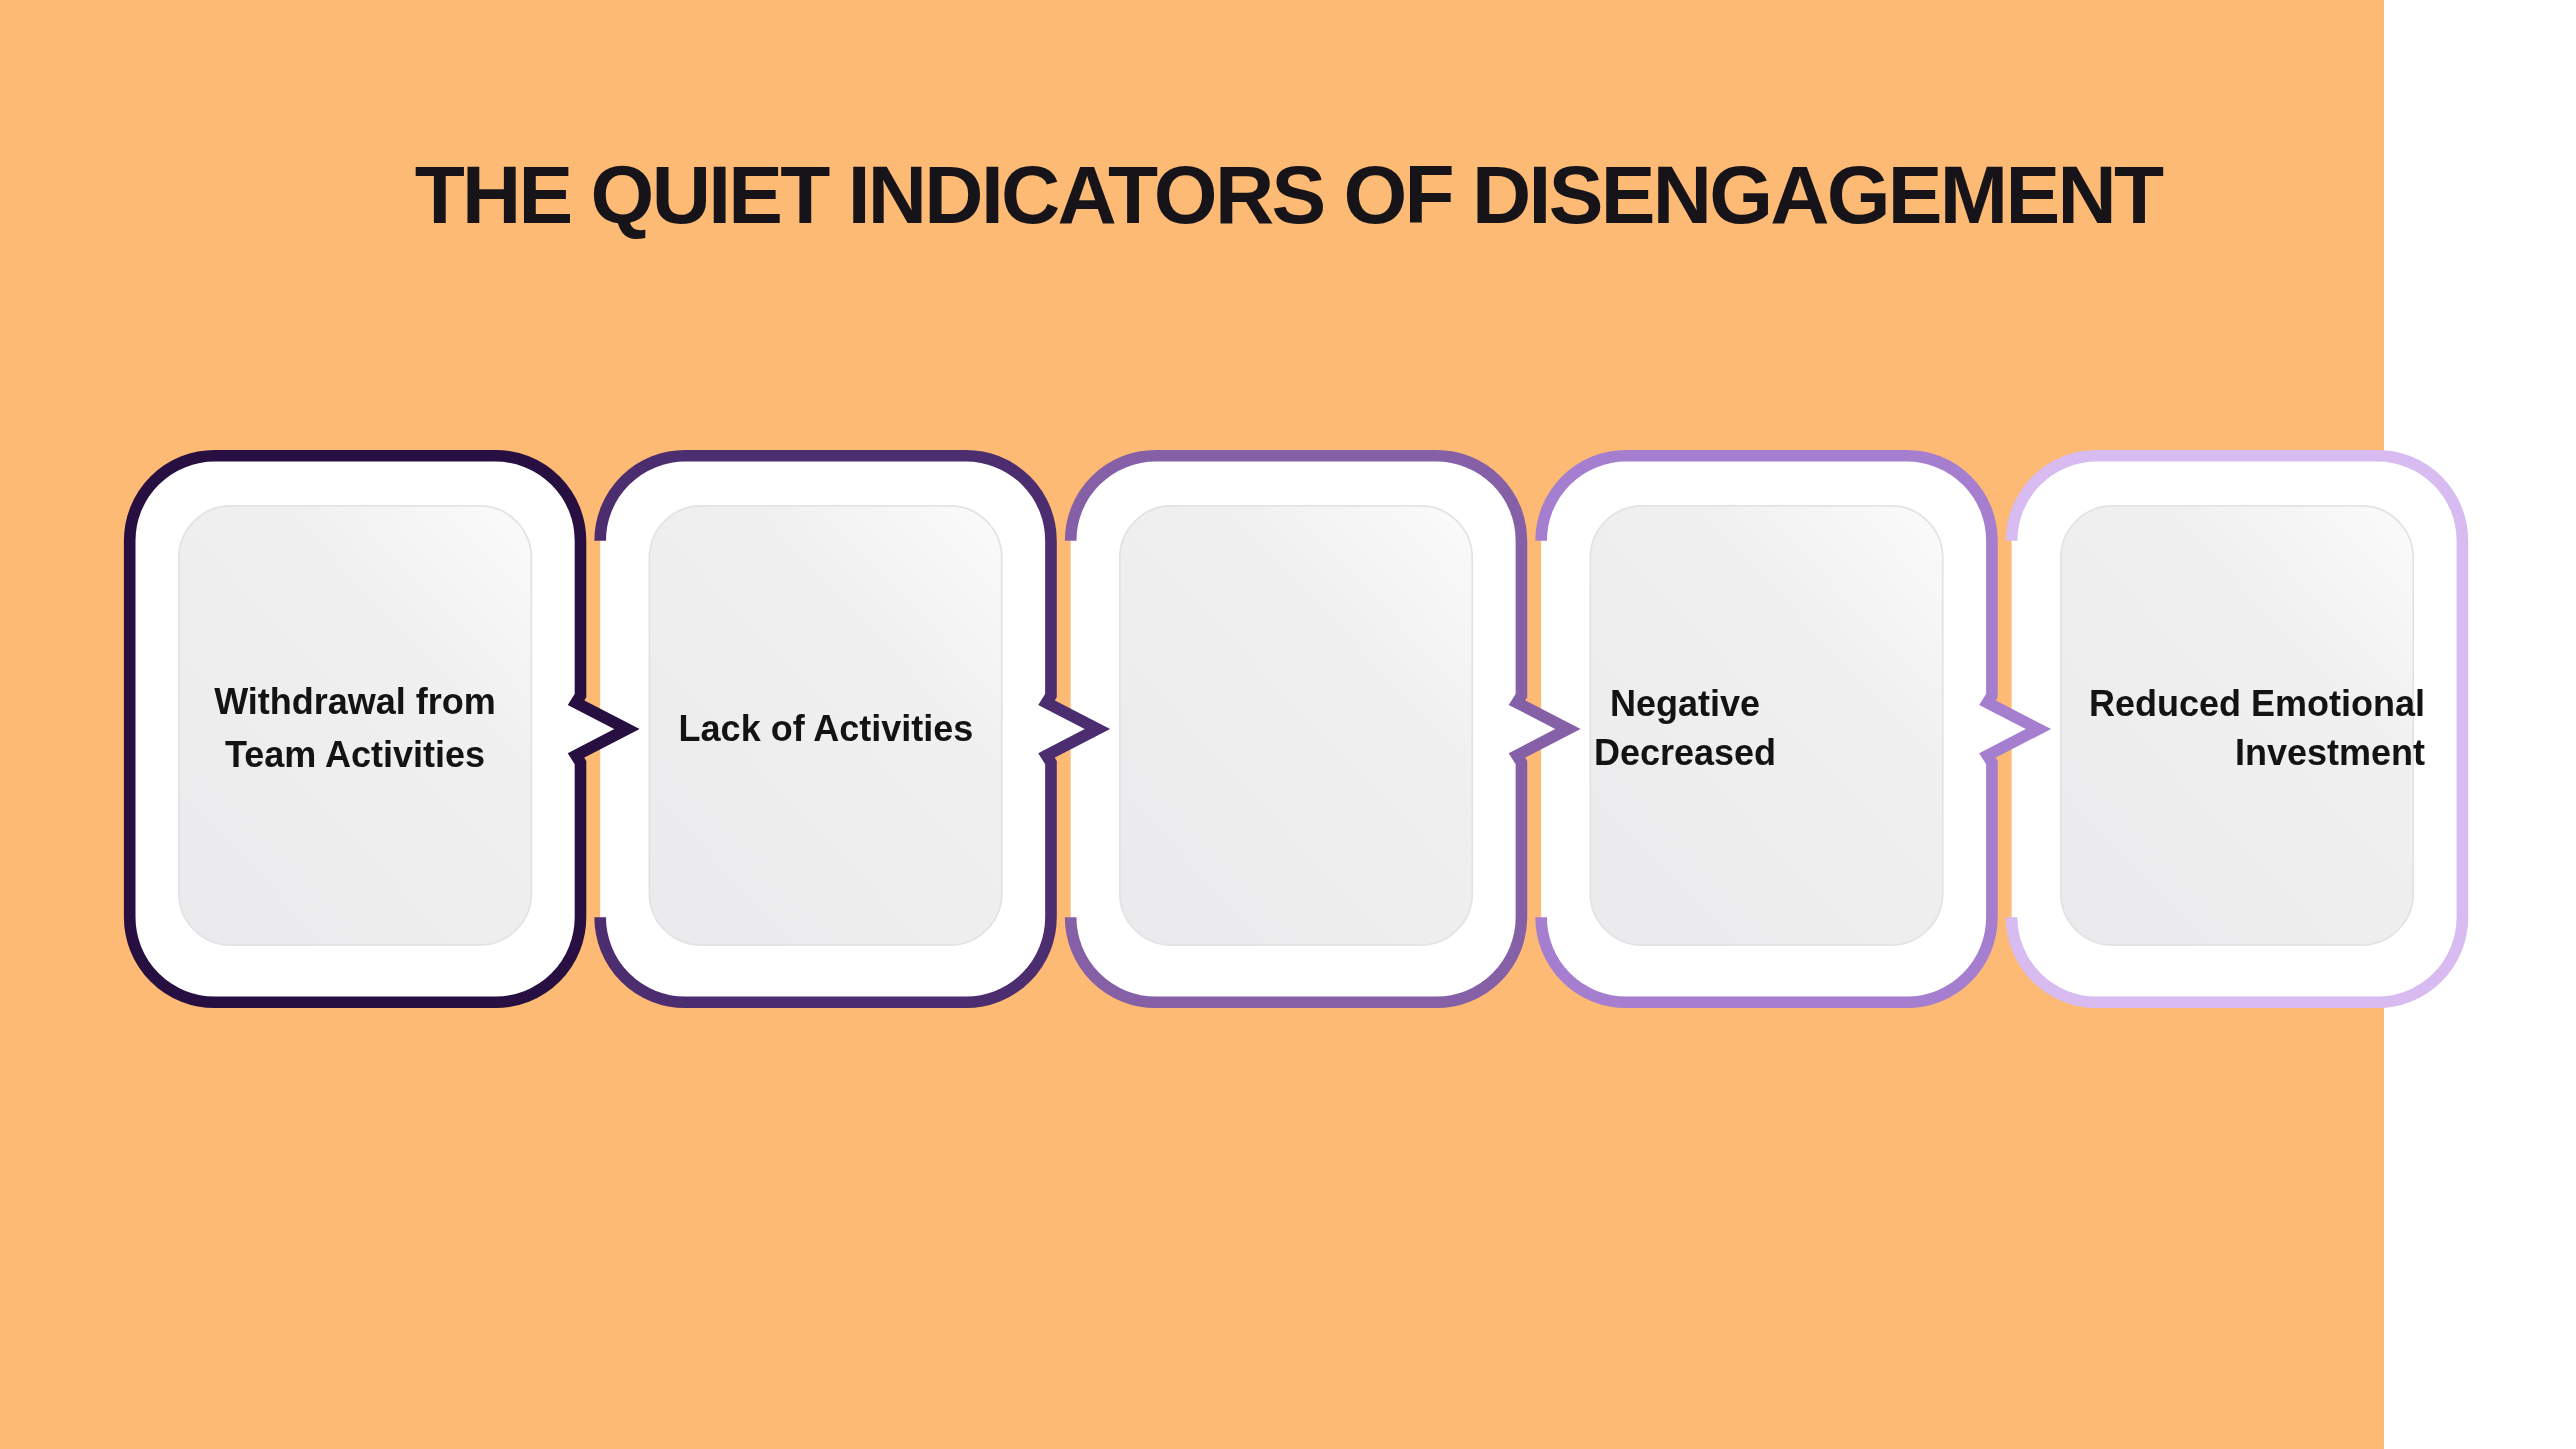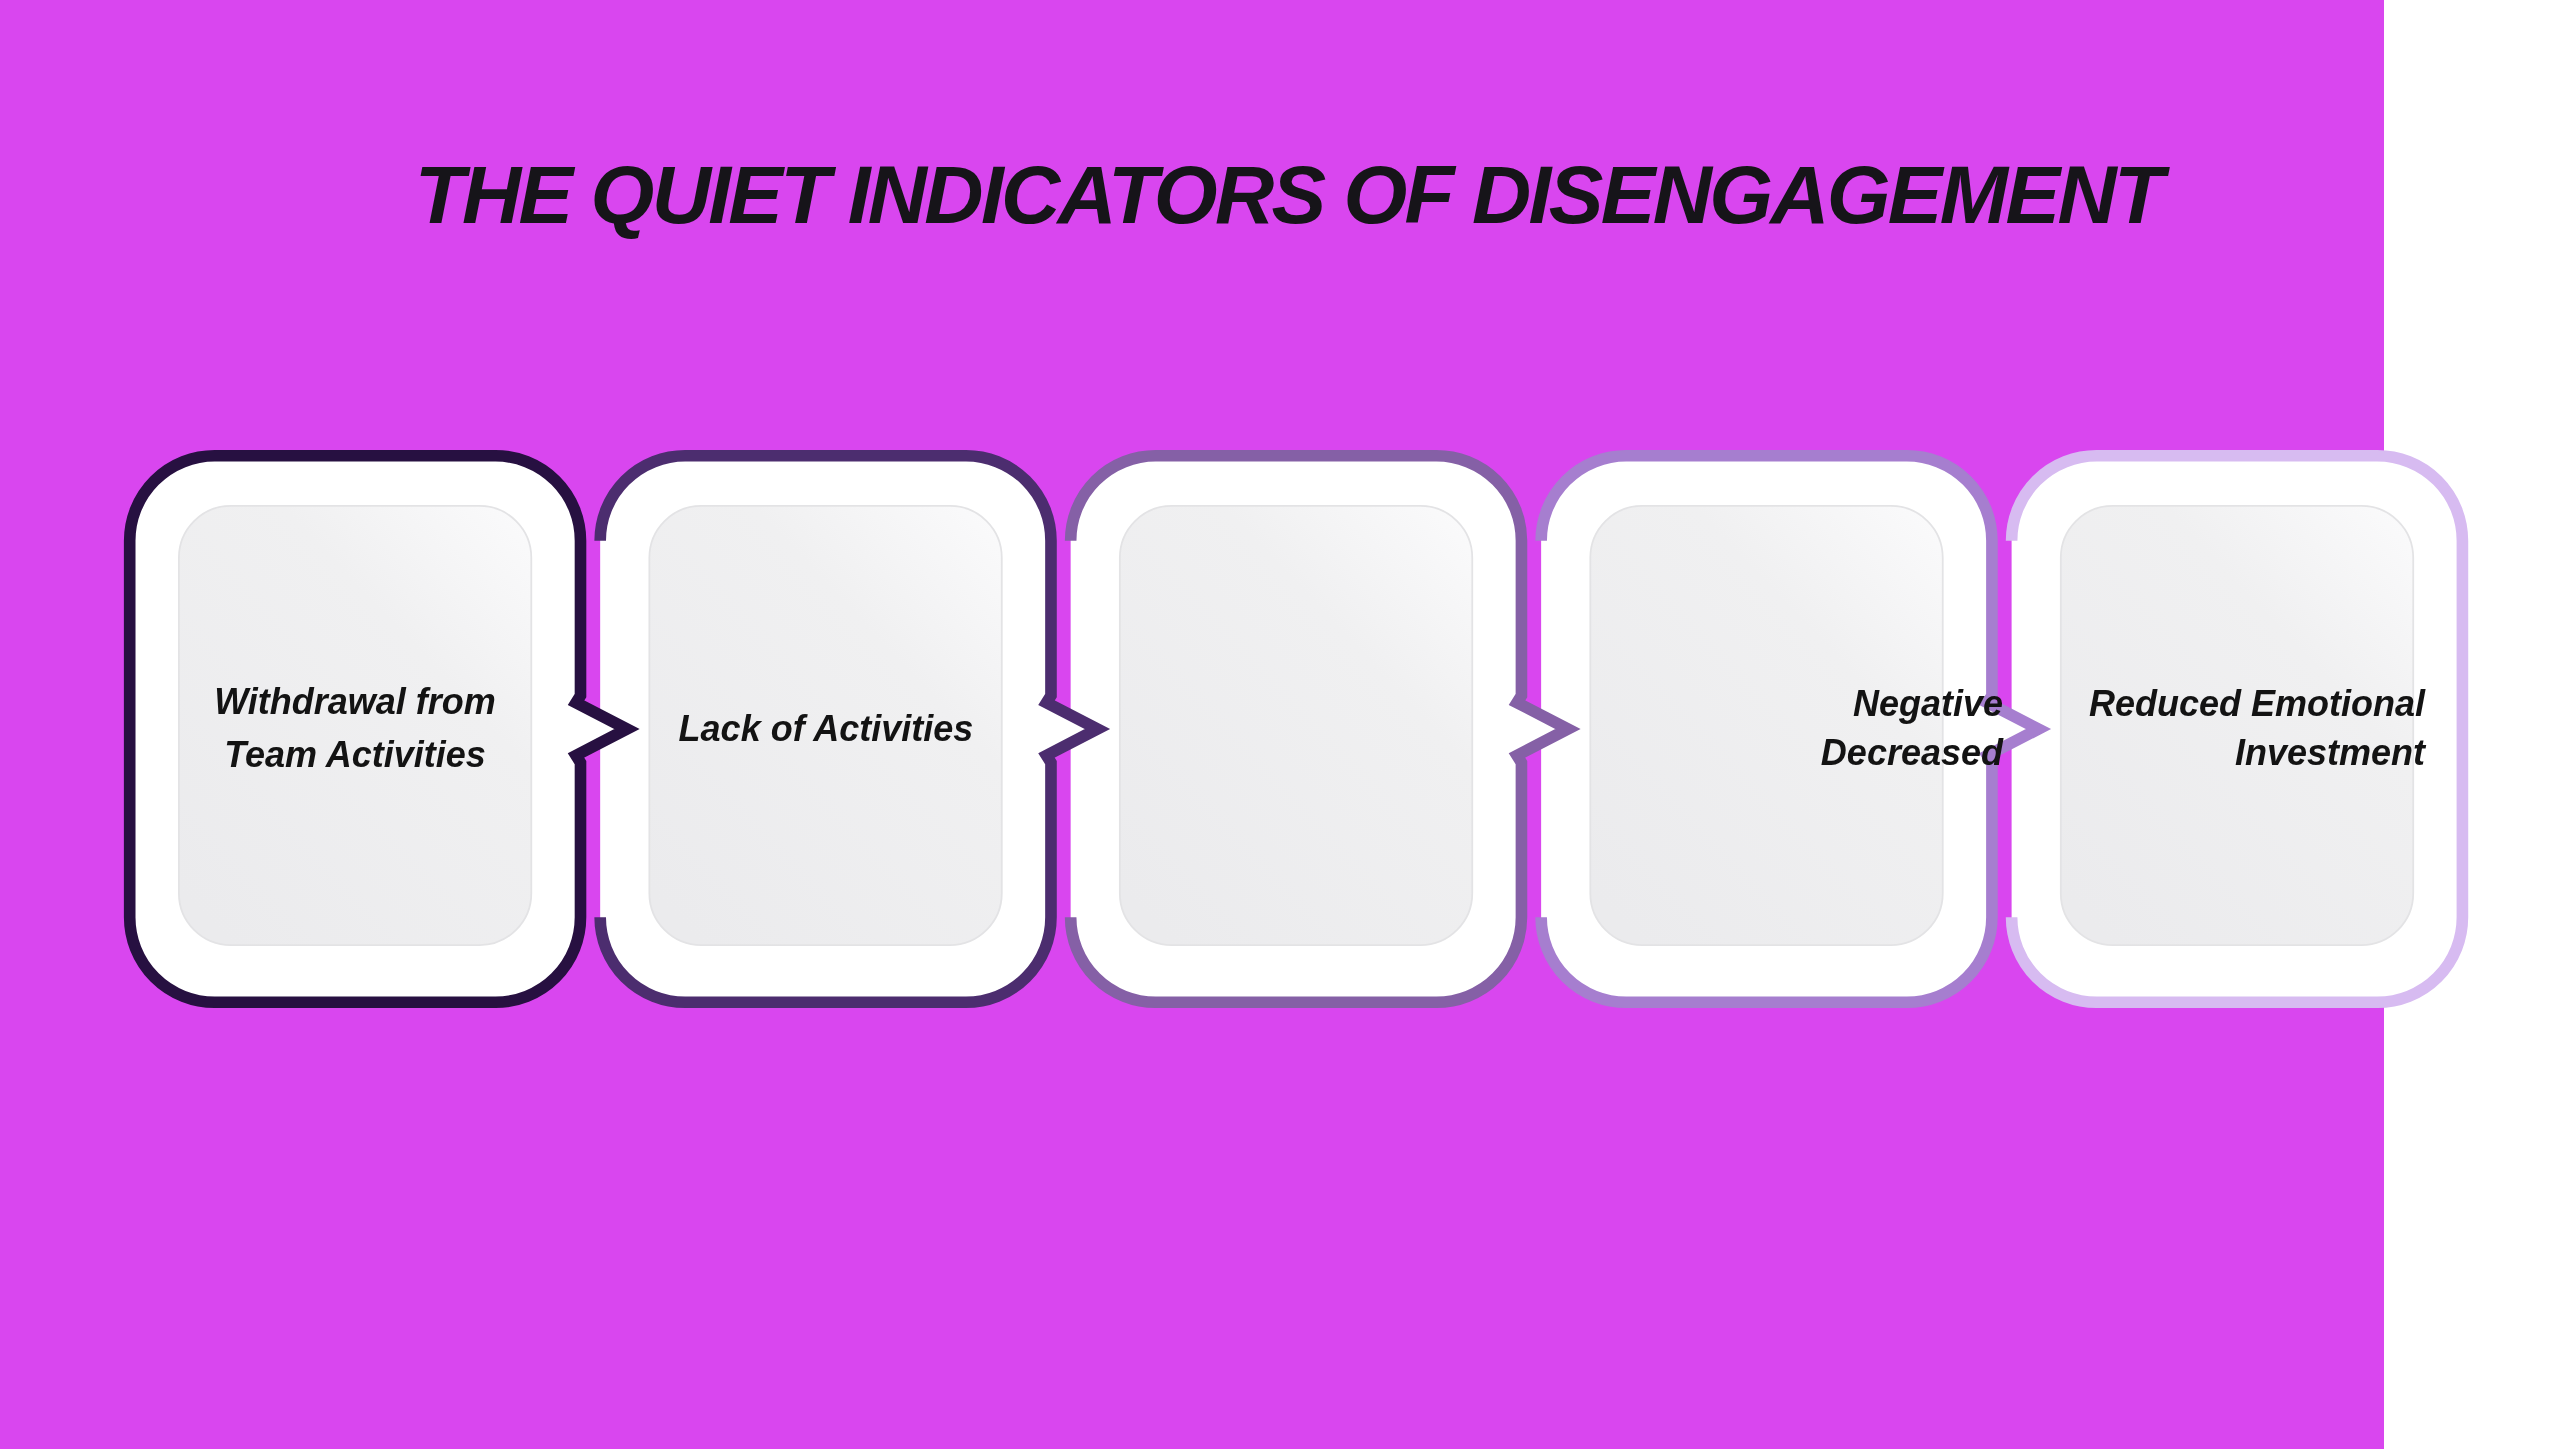--- a/index.html
+++ b/index.html
@@ -8,22 +8,21 @@
     width: 2576px;
     height: 1449px;
     background: #ffffff;
     overflow: hidden;
     font-family: "Liberation Sans", sans-serif;
   }
   .stage {
     position: relative;
     width: 2384px;
     height: 1449px;
-    background: #d946ef;
-    font-style: italic;
+    background: #fdba74;
   }
   .main-title {
     position: absolute;
     top: 146px;
     left: 0;
     width: 2576px;
     text-align: center;
     font-size: 82px;
     line-height: 1.2;
     font-weight: 800;
@@ -106,21 +105,21 @@
   <div class="step-label" style="left:167px;justify-content:space-between;">
     <span class="line">Withdrawal from</span>
     <span class="line">Team Activities</span>
   </div>
 
   <div class="step-label" style="left:638px;">
     <span class="line">Lack of Activities</span>
   </div>
 
 
-  <div class="step-label" style="left:1627px;align-items:flex-end;">
+  <div class="step-label" style="left:1497px;">
     <span class="line">Negative</span>
     <span class="line">Decreased</span>
   </div>
 
   <div class="step-label" style="left:2049px;align-items:flex-end;">
     <span class="line">Reduced Emotional</span>
     <span class="line">Investment</span>
   </div>
 
 </div>

